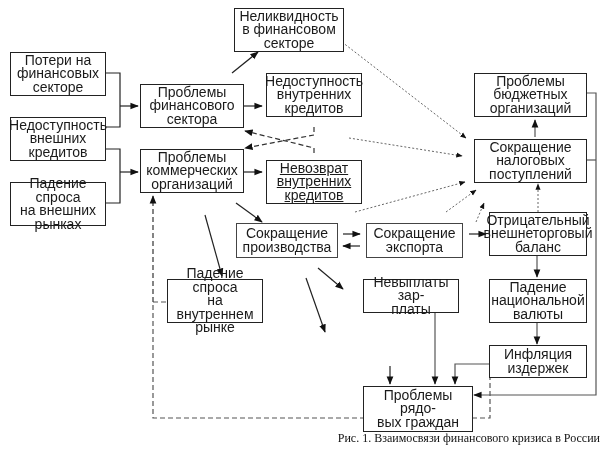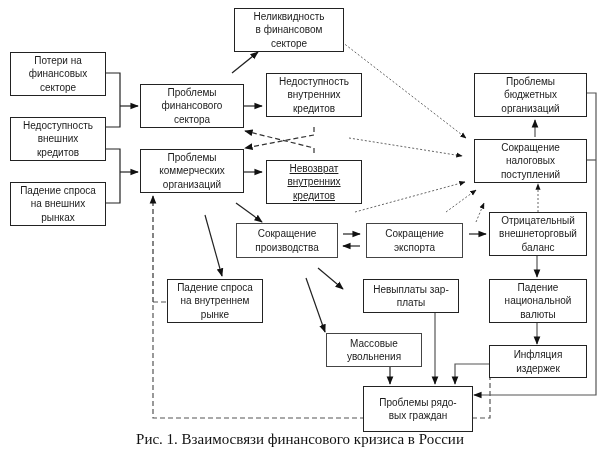--- a/index.html
+++ b/index.html
@@ -1,23 +1,23 @@
 <!DOCTYPE html>
 <html><head>
 <meta charset="utf-8">
 <style>
   html, body { margin: 0; padding: 0; background: #ffffff; }
   body { width: 600px; height: 451px; position: relative; overflow: hidden; font-family: "Liberation Sans", sans-serif; }
   #diagram { position: absolute; left: 0; top: 0; width: 600px; height: 451px; }
   .box { position: absolute; box-sizing: border-box; border: 1.5px solid #222; background: #fff;
          display: flex; align-items: center; justify-content: center; text-align: center;
-         font-size: 10px; line-height: 13.5px; color: #1a1a1a; padding: 0 3px; white-space: pre-line; }
+         font-size: 14px; line-height: 13.5px; color: #1a1a1a; padding: 0 3px; white-space: pre-line; }
   .box.thin { border-width: 1px; border-color: #444; }
-  .caption { position: absolute; left: 0; width: 600px; top: 431px; text-align: center;
-             font-family: "Liberation Serif", serif; font-size: 15px; color: #111; }
+  .caption { position: absolute; left: 0; width: 600px; top: 431px; text-align: right;
+             font-family: "Liberation Serif", serif; font-size: 12px; color: #111; }
 </style>
 </head>
 <body>
 
 <div id="diagram">
   <svg width="600" height="451" style="position:absolute;left:0;top:0">
     <defs>
       <marker id="ah" viewBox="0 0 10 10" refX="9" refY="5" markerWidth="7" markerHeight="7" orient="auto-start-reverse">
         <path d="M0,1 L10,5 L0,9 z" fill="#111"></path>
       </marker>
@@ -112,22 +112,20 @@
   <div class="box thin" style="left:236px;top:223px;width:102px;height:35px;">Сокращение
 производства</div>
   <div class="box thin" style="left:366px;top:223px;width:97px;height:35px;">Сокращение
 экспорта</div>
 
   <div class="box" style="left:167px;top:279px;width:96px;height:44px;">Падение спроса
 на внутреннем
 рынке</div>
   <div class="box" style="left:363px;top:279px;width:96px;height:34px;">Невыплаты зар-
 платы</div>
-  <div class="box thin" style="left:326px;top:333px;width:96px;height:34px;">Массовые
-увольнения</div>
   <div class="box" style="left:363px;top:386px;width:110px;height:46px;">Проблемы рядо-
 вых граждан</div>
 
   <div class="box" style="left:474px;top:73px;width:113px;height:44px;">Проблемы
 бюджетных
 организаций</div>
   <div class="box" style="left:474px;top:139px;width:113px;height:44px;">Сокращение
 налоговых
 поступлений</div>
   <div class="box" style="left:489px;top:212px;width:98px;height:44px;">Отрицательный

